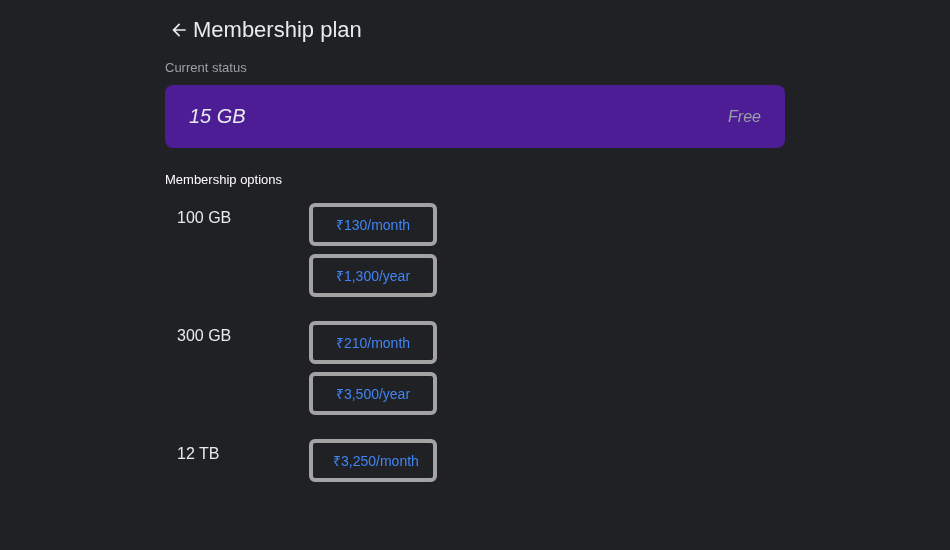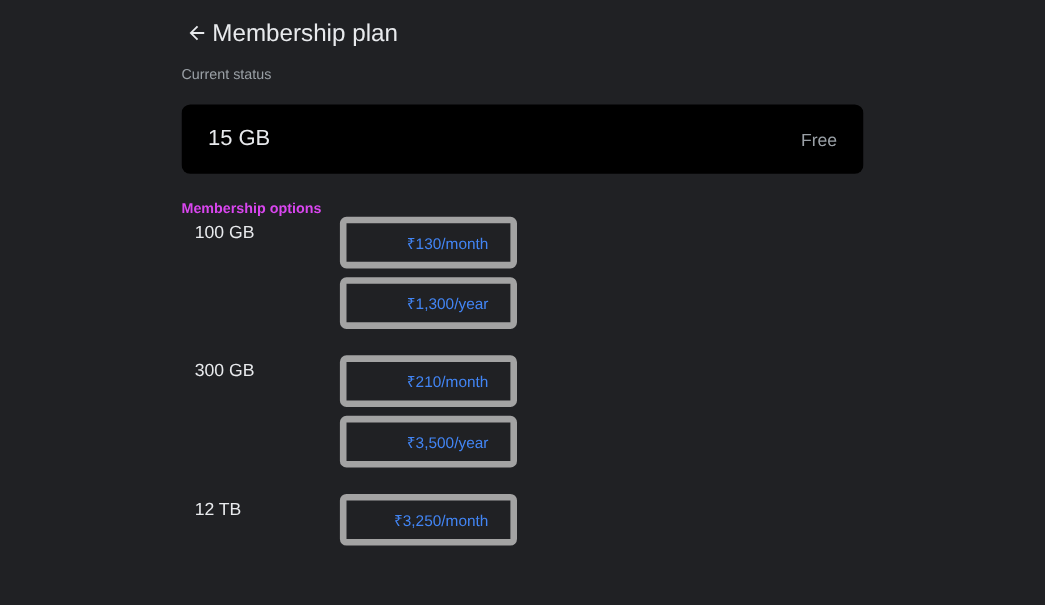--- a/index.html
+++ b/index.html
@@ -55,48 +55,49 @@
     .content {
       width: 100%;
       max-width: 620px;
       overflow-y: auto;
       flex: 1;
     }
 
     .section-label {
       font-size: 13px;
       color: #9aa0a6;
-      margin-bottom: 20px;
+      margin-bottom: 10px;
     }
 
     .current-status-card {
-      background-color: #000000;
+      background-color: #4c1d95;
       border-radius: 8px;
       padding: 20px 24px;
       display: flex;
       justify-content: space-between;
-      align-items: flex-end;
+      align-items: center;
       margin-bottom: 24px;
+      font-style: italic;
     }
 
     .current-storage {
       font-size: 20px;
       font-weight: 400;
       color: #e8eaed;
     }
 
     .current-plan-badge {
       font-size: 16px;
       color: #9aa0a6;
     }
 
     .membership-options-label {
       font-size: 13px;
-      color: #d946ef;
-      font-weight: bold;
+      color: #ffffff;
+      margin-bottom: 16px;
     }
 
     .plan-row {
       display: flex;
       align-items: flex-start;
       margin-bottom: 24px;
       gap: 12px;
       margin-left: 12px;
     }
 
@@ -110,28 +111,28 @@
 
     .plan-buttons {
       display: flex;
       flex-direction: column;
       gap: 8px;
       flex: 1;
     }
 
     .price-btn {
       background: none;
-      border: 6px solid #a3a3a3;
+      border: 4px solid #a3a3a3;
       color: #4285f4;
       border-radius: 6px;
       padding: 8px 20px;
       font-size: 14px;
       cursor: pointer;
-      text-align: right;
-      width: 161px;
+      text-align: center;
+      width: 128px;
       transition: background 0.15s;
     }
   </style>
 </head>
 <body>
 
 <div class="page-container">
   <div class="header">
     <button class="back-btn">
       <svg width="20" height="20" viewBox="0 0 24 24" fill="none" xmlns="http://www.w3.org/2000/svg">

